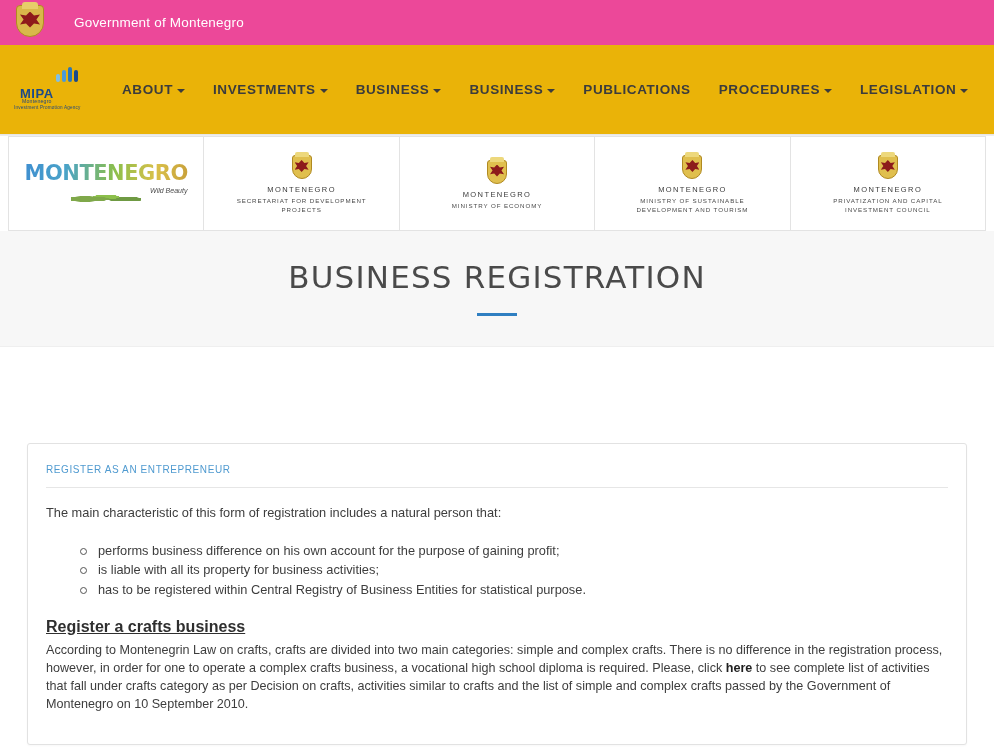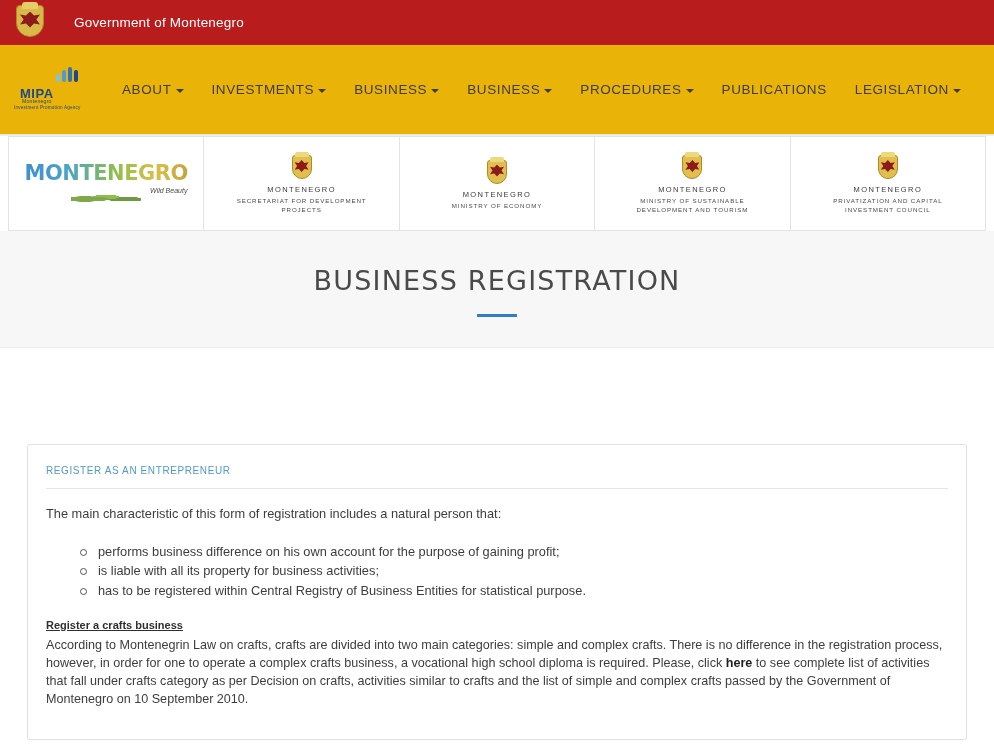--- a/index.html
+++ b/index.html
@@ -9,21 +9,21 @@
     width: 994px;
     height: 747px;
     background: #ffffff;
     font-family: "Liberation Sans", sans-serif;
     overflow: hidden;
   }
 
   
   .gov-bar {
     height: 45px;
-    background: #b91c1c;
+    background: #ec4899;
     display: flex;
     align-items: center;
     padding: 0 0 0 0;
     position: relative;
   }
   .gov-crest {
     width: 44px;
     height: 44px;
     margin-left: 8px;
     position: relative;
@@ -113,21 +113,21 @@
     color: #24487e;
     letter-spacing: 0.2px;
   }
   .nav-items {
     display: flex;
     align-items: center;
     gap: 0;
   }
   .nav-item {
     font-size: 13.5px;
-    font-weight: normal;
+    font-weight: bold;
     color: #3c3c3c;
     padding: 6px 14px;
     letter-spacing: 0.6px;
     cursor: pointer;
     white-space: nowrap;
     display: flex;
     align-items: center;
     gap: 4px;
   }
   .caret {
@@ -228,25 +228,25 @@
   }
 
   
   .title-band {
     background: #f7f7f7;
     padding: 26px 0 30px;
     text-align: center;
     border-bottom: 1px solid #efefef;
   }
   .page-title {
-    font-size: 27px;
+    font-size: 31px;
     color: #4a4a4a;
     letter-spacing: 1.2px;
     font-weight: normal;
-    margin: 8px;
+    margin: 2px;
     font-family: "DejaVu Sans", sans-serif;
   }
   .title-rule {
     width: 40px;
     height: 0;
     border-top: 3px solid #2f7fc1;
     margin: 18px auto 0;
   }
 
   
@@ -293,21 +293,21 @@
   ul.bullets li::before {
     content: "";
     position: absolute;
     left: -14px;
     top: 7px;
     width: 5px; height: 5px;
     border: 1px solid #555;
     border-radius: 50%;
   }
   .sub-head {
-    font-size: 11px;
+    font-size: 16px;
     font-weight: bold;
     color: #2f2f2f;
     text-decoration: underline;
     margin: 4px 0 6px 0;
   }
   .body-text {
     font-size: 12.6px;
     color: #3d3d3d;
     line-height: 1.42;
     margin: 0 0 14px 0;
@@ -355,25 +355,25 @@
     </div>
     <div class="nav-item">
       <span>BUSINESS</span>
       <span class="caret"></span>
     </div>
     <div class="nav-item">
       <span>BUSINESS</span>
       <span class="caret"></span>
     </div>
     <div class="nav-item">
+      <span>PUBLICATIONS</span>
+    </div>
+    <div class="nav-item">
       <span>PROCEDURES</span>
       <span class="caret"></span>
-    </div>
-    <div class="nav-item">
-      <span>PUBLICATIONS</span>
     </div>
     <div class="nav-item">
       <span>LEGISLATION</span>
       <span class="caret"></span>
     </div>
     <div class="nav-item">
       
     </div>
 
   </div>

